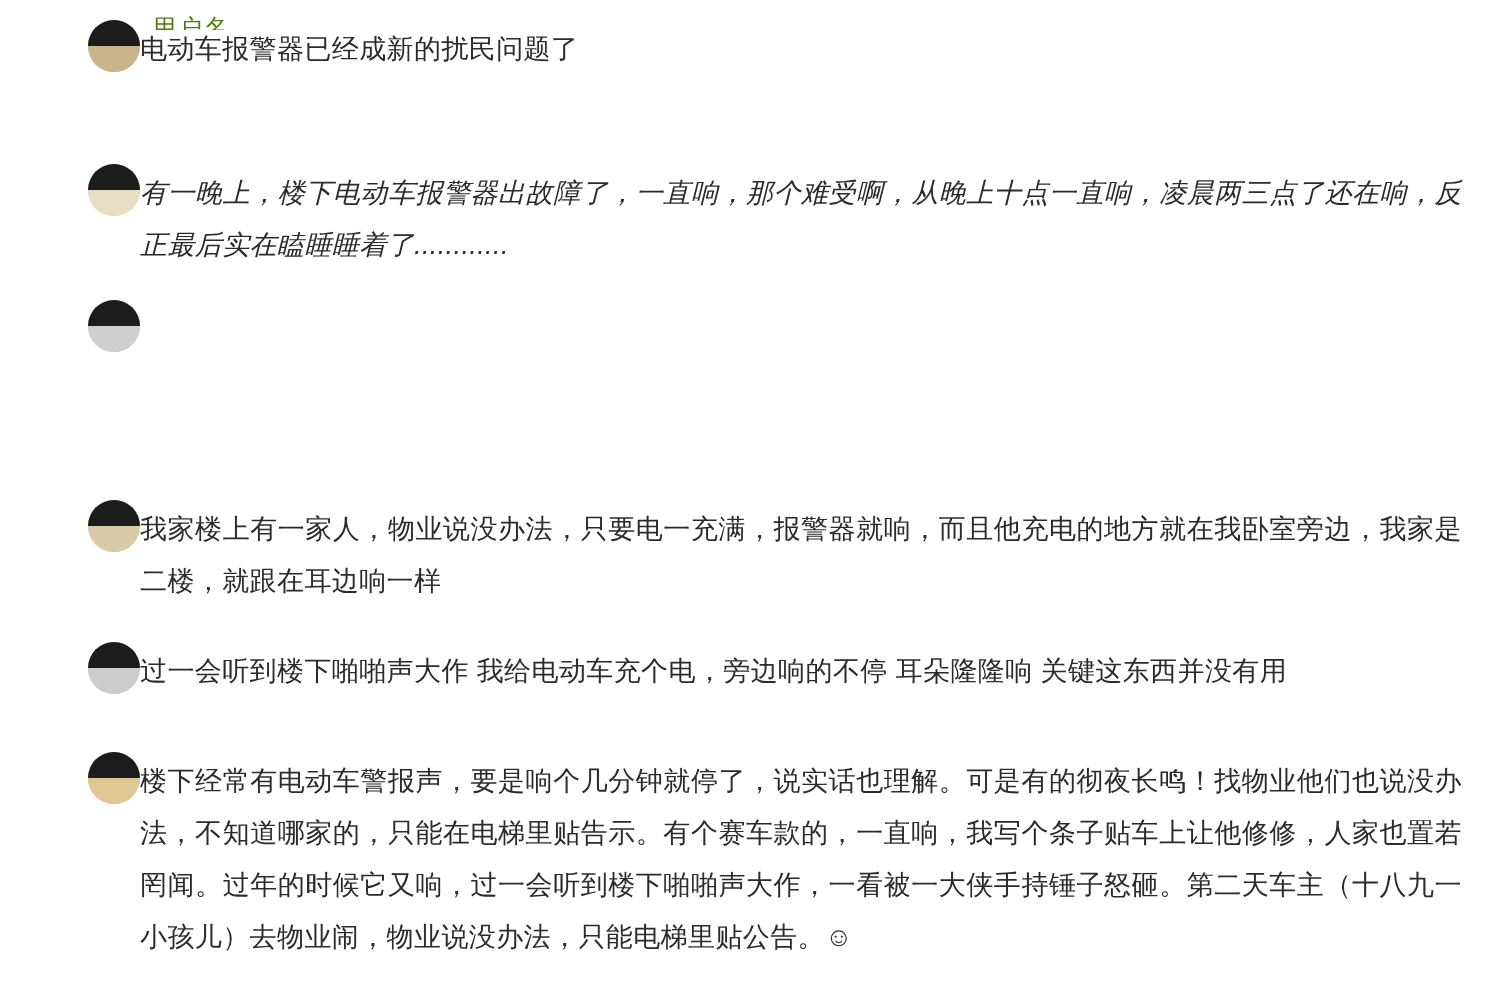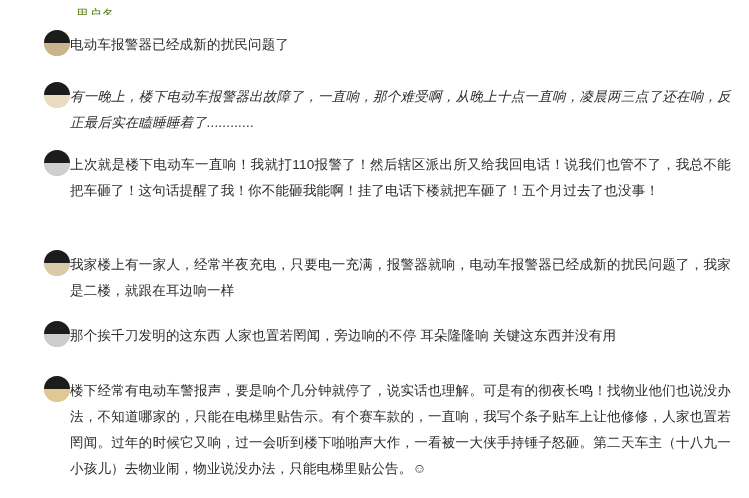--- a/index.html
+++ b/index.html
@@ -76,58 +76,57 @@
     line-height: 12px;
   }
 </style>
 </head>
 <body>
 
 <div class="page">
 
   <div class="comment-list">
 
-    <div class="comment" style="top:12px; position:absolute;margin-top:20px;">
+    <div class="comment" style="top:12px; position:absolute;">
       <div class="avatar" style="top:-2px; background:#c9b48b;">
         <div class="top-half"></div>
         <div class="bottom-half" style="background:#c9b48b;"></div>
       </div>
       <div class="comment-body">电动车报警器已经成新的扰民问题了</div>
     </div>
 
     <div class="comment" style="top:84px; position:absolute;font-style:italic;">
       <div class="avatar" style="top:-2px; background:#e8dcc3;">
         <div class="top-half"></div>
         <div class="bottom-half" style="background:#e8dcc3;"></div>
       </div>
       <div class="comment-body">有一晚上，楼下电动车报警器出故障了，一直响，那个难受啊，从晚上十点一直响，凌晨两三点了还在响，反正最后实在瞌睡睡着了............</div>
     </div>
 
     <div class="comment" style="top:152px; position:absolute;">
       <div class="avatar" style="top:-2px; background:#cfcfcf;">
         <div class="top-half"></div>
         <div class="bottom-half" style="background:#cfcfcf;"></div>
       </div>
-      <div class="comment-body">上次就是楼下电动车一直响！我就打110报警了！然后辖区派出所又给我回电话！说我们也管不了，我总不能把车砸了！这句话提醒了我！你不能砸我能啊！挂了电话下楼就把车砸了！五个月过去了也没事！</div>
     </div>
 
     <div class="comment" style="top:252px; position:absolute;">
       <div class="avatar" style="top:-2px; background:#d9cba8;">
         <div class="top-half"></div>
         <div class="bottom-half" style="background:#d9cba8;"></div>
       </div>
-      <div class="comment-body">我家楼上有一家人，经常半夜充电，只要电一充满，报警器就响，电动车报警器已经成新的扰民问题了，我家是二楼，就跟在耳边响一样</div>
+      <div class="comment-body">我家楼上有一家人，物业说没办法，只要电一充满，报警器就响，而且他充电的地方就在我卧室旁边，我家是二楼，就跟在耳边响一样</div>
     </div>
 
     <div class="comment" style="top:323px; position:absolute;">
       <div class="avatar" style="top:-2px; background:#cccccc;">
         <div class="top-half"></div>
         <div class="bottom-half" style="background:#cccccc;"></div>
       </div>
-      <div class="comment-body"> 那个挨千刀发明的这东西 人家也置若罔闻，旁边响的不停 耳朵隆隆响 关键这东西并没有用</div>
+      <div class="comment-body"> 过一会听到楼下啪啪声大作 我给电动车充个电，旁边响的不停 耳朵隆隆响 关键这东西并没有用</div>
     </div>
 
     <div class="comment" style="top:378px; position:absolute;">
       <div class="avatar" style="top:-2px; background:#e0c894;">
         <div class="top-half"></div>
         <div class="bottom-half" style="background:#e0c894;"></div>
       </div>
       <div class="comment-body">楼下经常有电动车警报声，要是响个几分钟就停了，说实话也理解。可是有的彻夜长鸣！找物业他们也说没办法，不知道哪家的，只能在电梯里贴告示。有个赛车款的，一直响，我写个条子贴车上让他修修，人家也置若罔闻。过年的时候它又响，过一会听到楼下啪啪声大作，一看被一大侠手持锤子怒砸。第二天车主（十八九一小孩儿）去物业闹，物业说没办法，只能电梯里贴公告。☺</div>
     </div>
 

